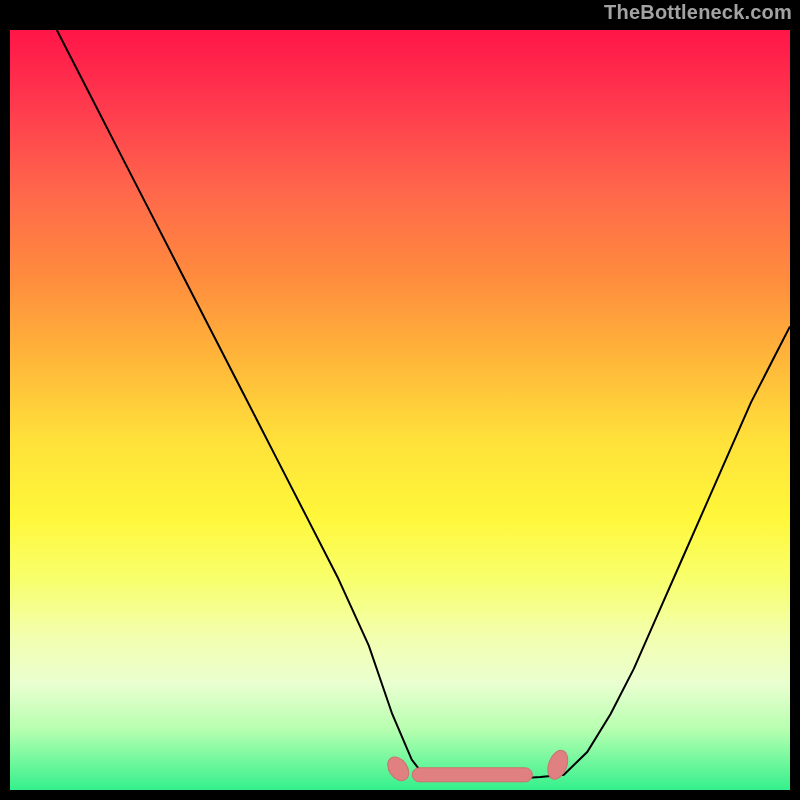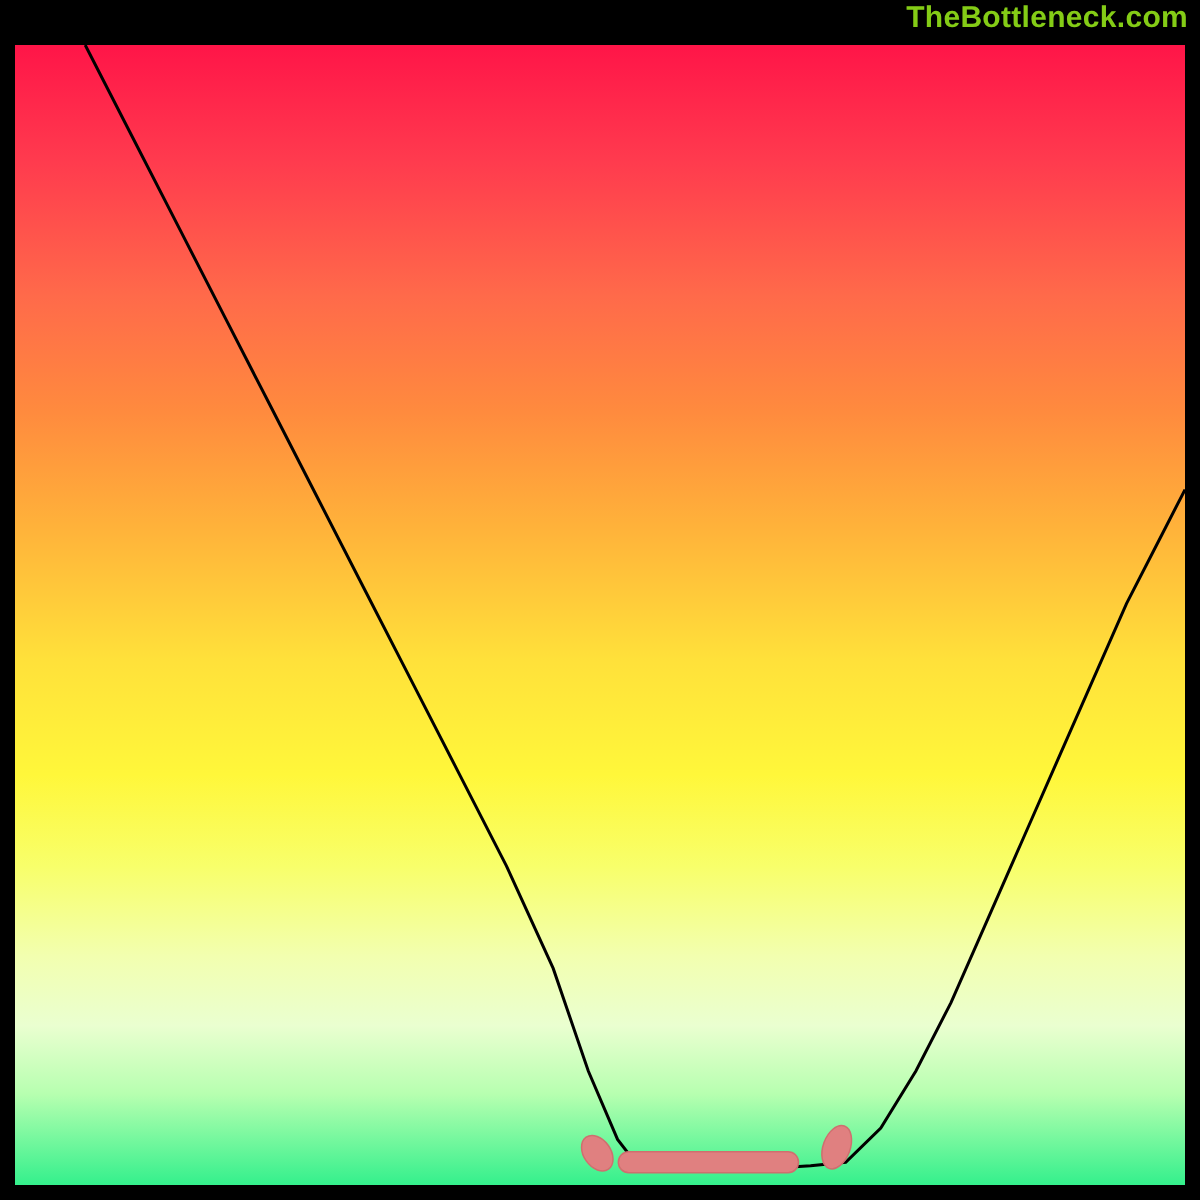--- a/index.html
+++ b/index.html
@@ -1,17 +1,17 @@
 <!DOCTYPE html>
 <html><head>
 <meta charset="utf-8">
 <style>
   html,body{margin:0;padding:0;width:800px;height:800px;background:#000;overflow:hidden}
   .frame{position:relative;width:800px;height:800px}
-  .watermark{position:absolute;top:2px;right:8px;font:600 20px/1 Arial,Helvetica,sans-serif;color:#84cc16;letter-spacing:.2px}
+  .watermark{position:absolute;top:2px;right:8px;font:600 20px/1 Arial,Helvetica,sans-serif;color:#a3a3a3;letter-spacing:.2px}
   .plot{position:absolute;left:10px;top:30px;width:780px;height:760px;background:linear-gradient(to bottom,
       #ff1548 0%, #ff3a4e 10%, #ff6a4a 22%, #ff8a3e 32%, #ffb13a 42%,
       #ffe13a 54%, #fff73a 64%, #f8ff6a 72%, #f2ffb0 80%, #eaffd0 86%,
       #b7ffb0 92%, #34f08c 100%)}
   svg{position:absolute;left:0;top:0}
 </style>
 </head>
 <body>
 <div class="frame">
   <div class="watermark">TheBottleneck.com</div>

